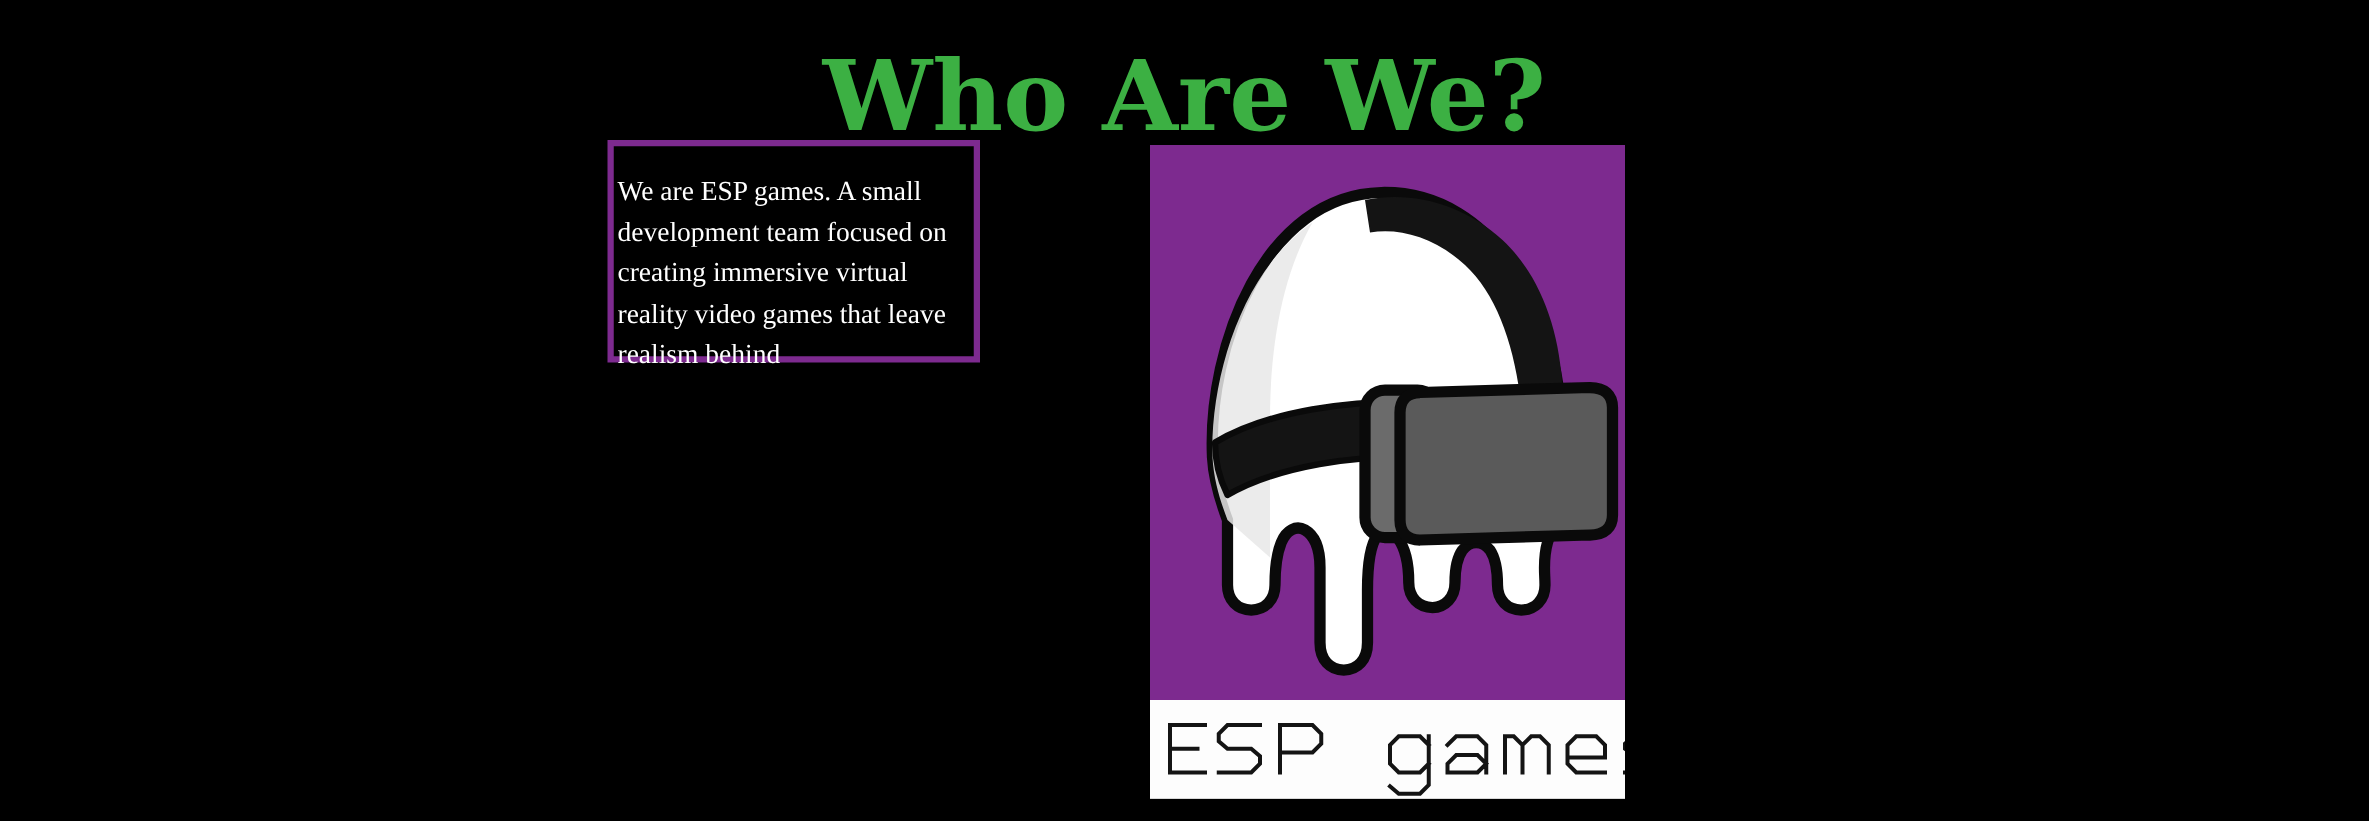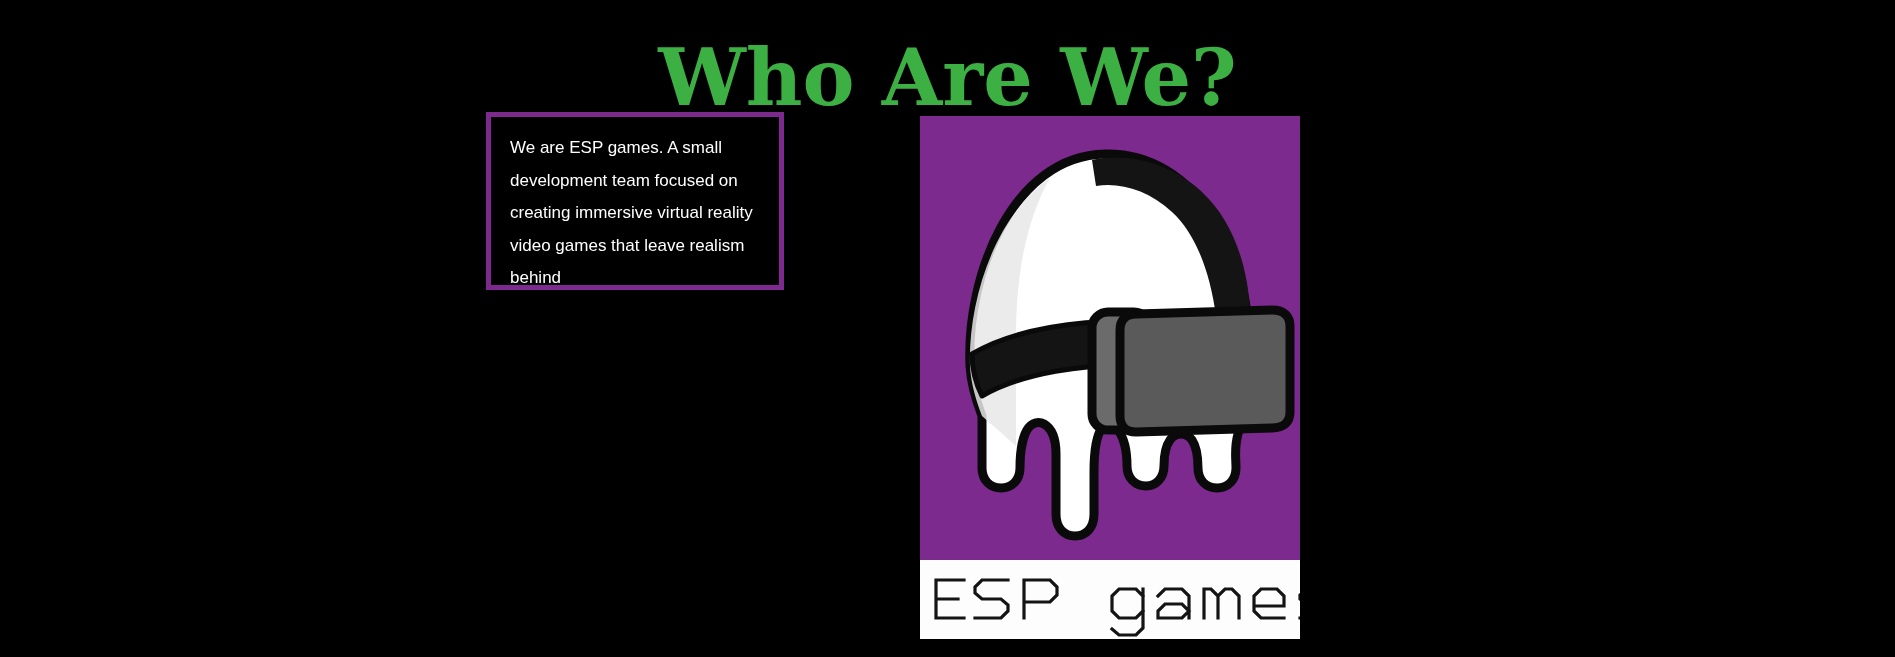--- a/index.html
+++ b/index.html
@@ -48,26 +48,26 @@
     top: 112px;
     width: 288px;
     height: 168px;
     border: 5px solid #7d2a8f;
     box-sizing: content-box;
     background: #000000;
     padding: 0;
   }
   .about-text {
     position: absolute;
-    left: 16px;
+    left: 0px;
     top: -6px;
     width: 290px;
     color: #ffffff;
-    font-family: Liberation Sans, sans-serif;
-    font-size: 17px;
+    font-family: Liberation Serif, serif;
+    font-size: 22px;
     line-height: 32.5px;
     text-align: left;
     padding: 4px 2px 0 3px;
     box-sizing: border-box;
   }
 
   
   .logo {
     position: absolute;
     left: 920px;

